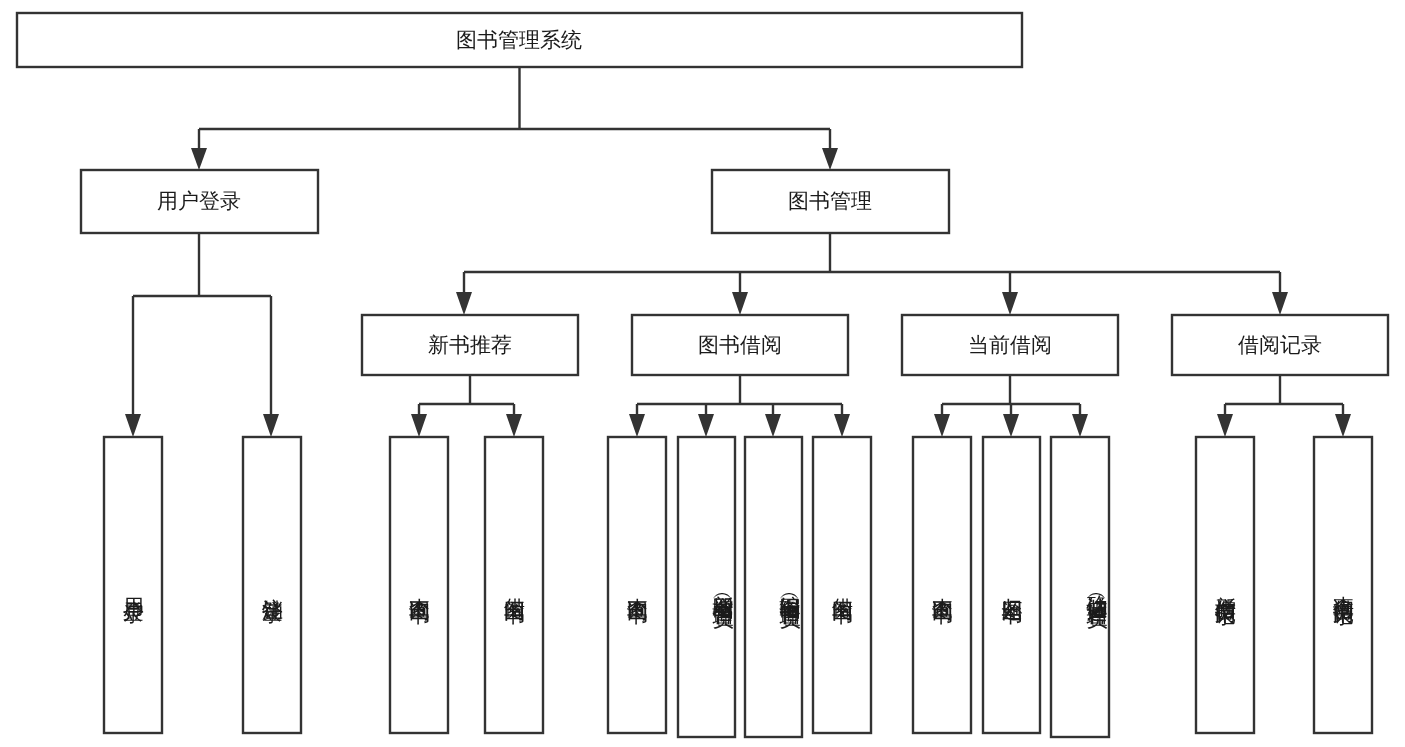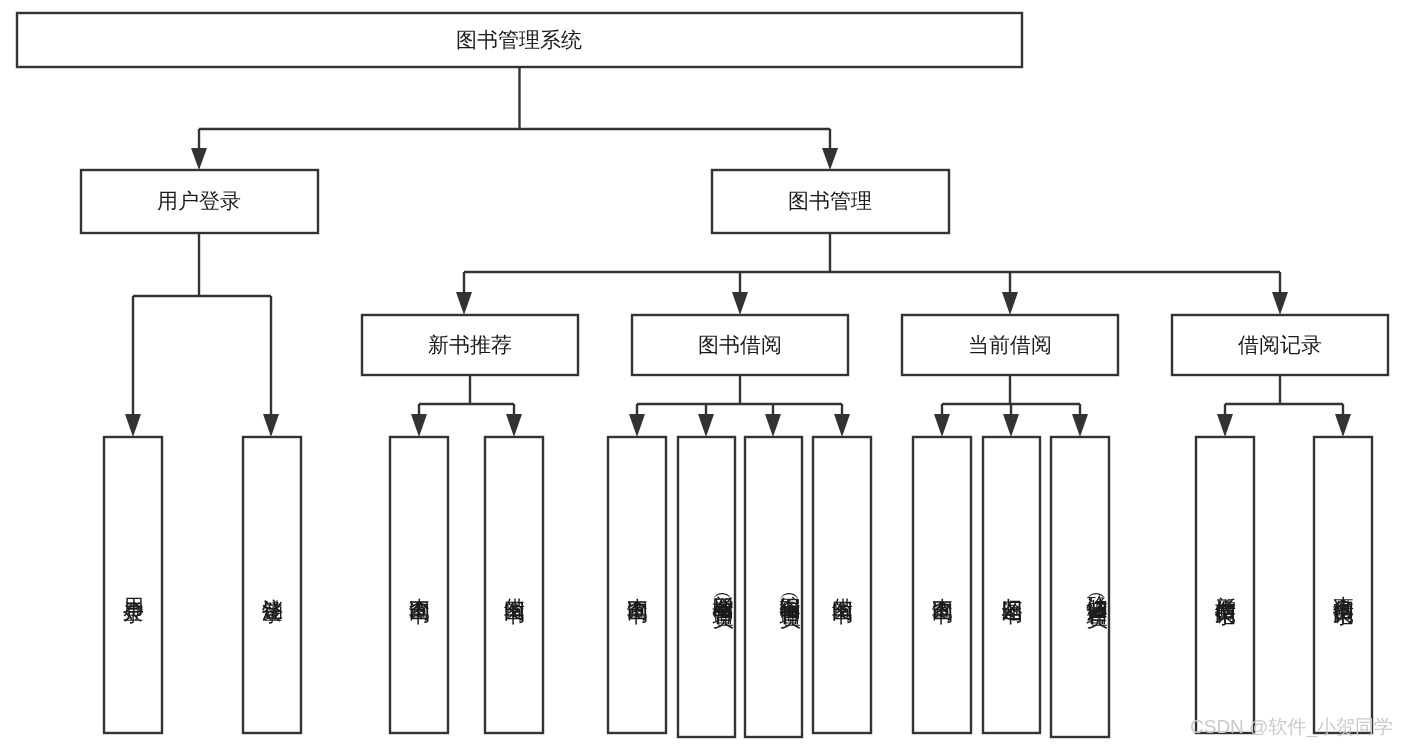--- a/index.html
+++ b/index.html
@@ -215,15 +215,14 @@
   <div class="vlabel" style="left:608px; top:437px; width:58px; height:296px;">查询图书</div>
   <div class="vlabel" style="left:678px; top:441px; width:57px; height:292px; align-items:flex-start;">新增图书（管理员）</div>
   <div class="vlabel" style="left:745px; top:441px; width:57px; height:292px; align-items:flex-start;">编辑图书（管理员）</div>
   <div class="vlabel" style="left:813px; top:437px; width:58px; height:296px;">借阅图书</div>
   <div class="vlabel" style="left:913px; top:437px; width:58px; height:296px;">查询图书</div>
   <div class="vlabel" style="left:983px; top:437px; width:57px; height:296px;">归还图书</div>
   <div class="vlabel" style="left:1051px; top:441px; width:58px; height:292px; align-items:flex-start;">确认归还（管理员）</div>
   <div class="vlabel" style="left:1196px; top:437px; width:58px; height:296px;">新增借阅记录</div>
   <div class="vlabel" style="left:1314px; top:437px; width:58px; height:296px;">查询借阅记录</div>
 
-  <div class="watermark" style="left:1190px; top:714px;">CSDN @软件_小贺同学</div>
 
 </div>
 
 </body></html>

